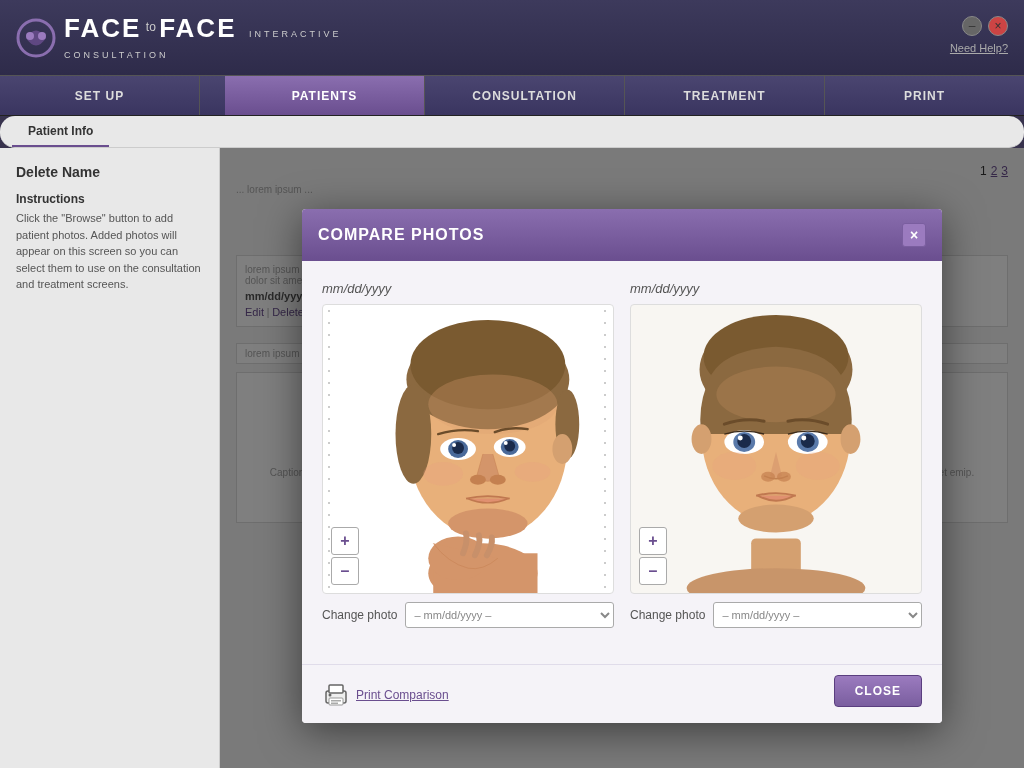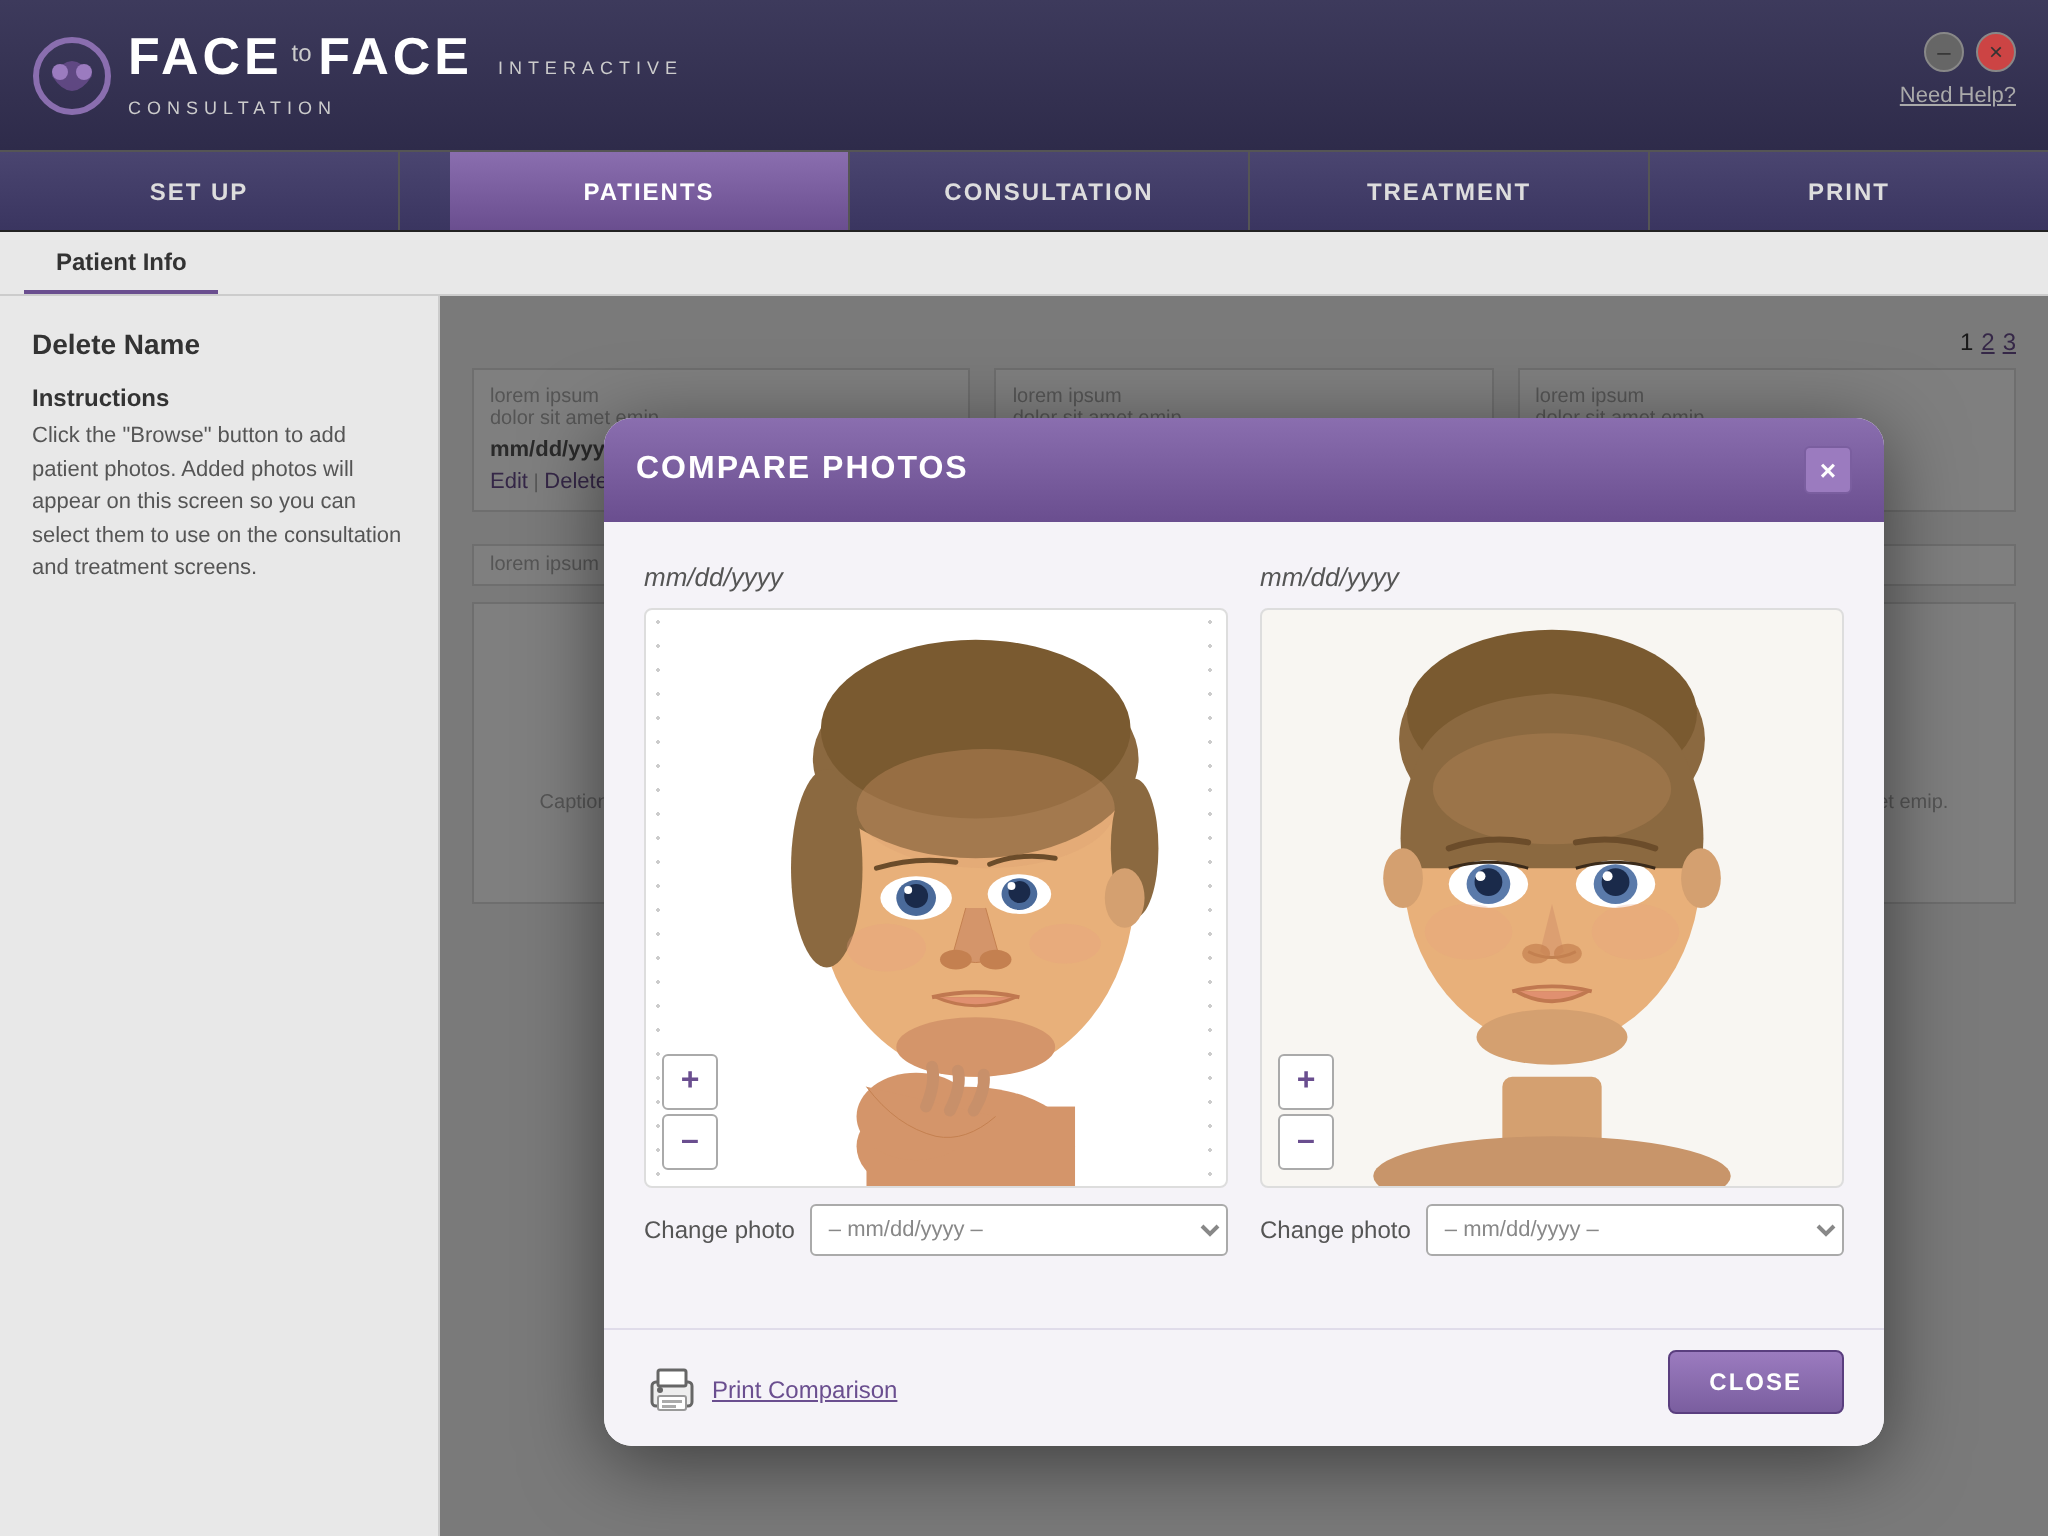--- a/index.html
+++ b/index.html
@@ -120,20 +120,21 @@
 
     
     .sub-tabs {
       background: #e8e8e8;
       height: 32px;
       display: flex;
       align-items: stretch;
       border-bottom: 1px solid #ccc;
       padding: 0 12px;
       gap: 4px;
+      border-radius: 15px;
     }
 
     .sub-tab {
       padding: 0 16px;
       display: flex;
       align-items: center;
       font-size: 12px;
       color: #555;
       cursor: pointer;
       border-bottom: 2px solid transparent;
@@ -217,21 +218,21 @@
       background: rgba(0,0,0,0.5);
       display: flex;
       align-items: center;
       justify-content: center;
       z-index: 100;
     }
 
     .modal {
       background: white;
       width: 640px;
-      border-radius: 14px;
+      border-radius: 4px;
       overflow: hidden;
       box-shadow: 0 8px 40px rgba(0,0,0,0.5);
     }
 
     .modal-header {
       background: linear-gradient(180deg, #8a6eaf 0%, #6a4e8f 100%);
       padding: 14px 16px;
       display: flex;
       align-items: center;
       justify-content: space-between;
@@ -452,20 +453,21 @@
 
     <div class="content-area">
 
       <div class="pagination">
         <span class="page-num current">1</span>
         <span class="page-num">2</span>
         <span class="page-num">3</span>
       </div>
 
       <div style="margin-top:20px;">
+        <div style="font-size:10px;color:#aaa;margin-bottom:60px;">... lorem ipsum ...</div>
 
         <div style="display:flex;gap:12px;margin-bottom:16px;">
           <div style="flex:1;background:white;border:1px solid #ddd;padding:8px;font-size:10px;color:#aaa;">
             <div style="margin-bottom:4px;">lorem ipsum<br>dolor sit amet emip.</div>
             <div style="font-size:11px;color:#555;font-weight:bold;margin-bottom:4px;">mm/dd/yyyy</div>
             <div><span style="color:#6a4e8f;font-size:11px;">Edit</span> <span style="color:#aaa;">|</span> <span style="color:#6a4e8f;font-size:11px;">Delete</span></div>
           </div>
           <div style="flex:1;background:white;border:1px solid #ddd;padding:8px;font-size:10px;color:#aaa;">
             <div style="margin-bottom:4px;">lorem ipsum<br>dolor sit amet emip.</div>
             <div style="font-size:11px;color:#555;font-weight:bold;margin-bottom:4px;">mm/dd/yyyy</div>

